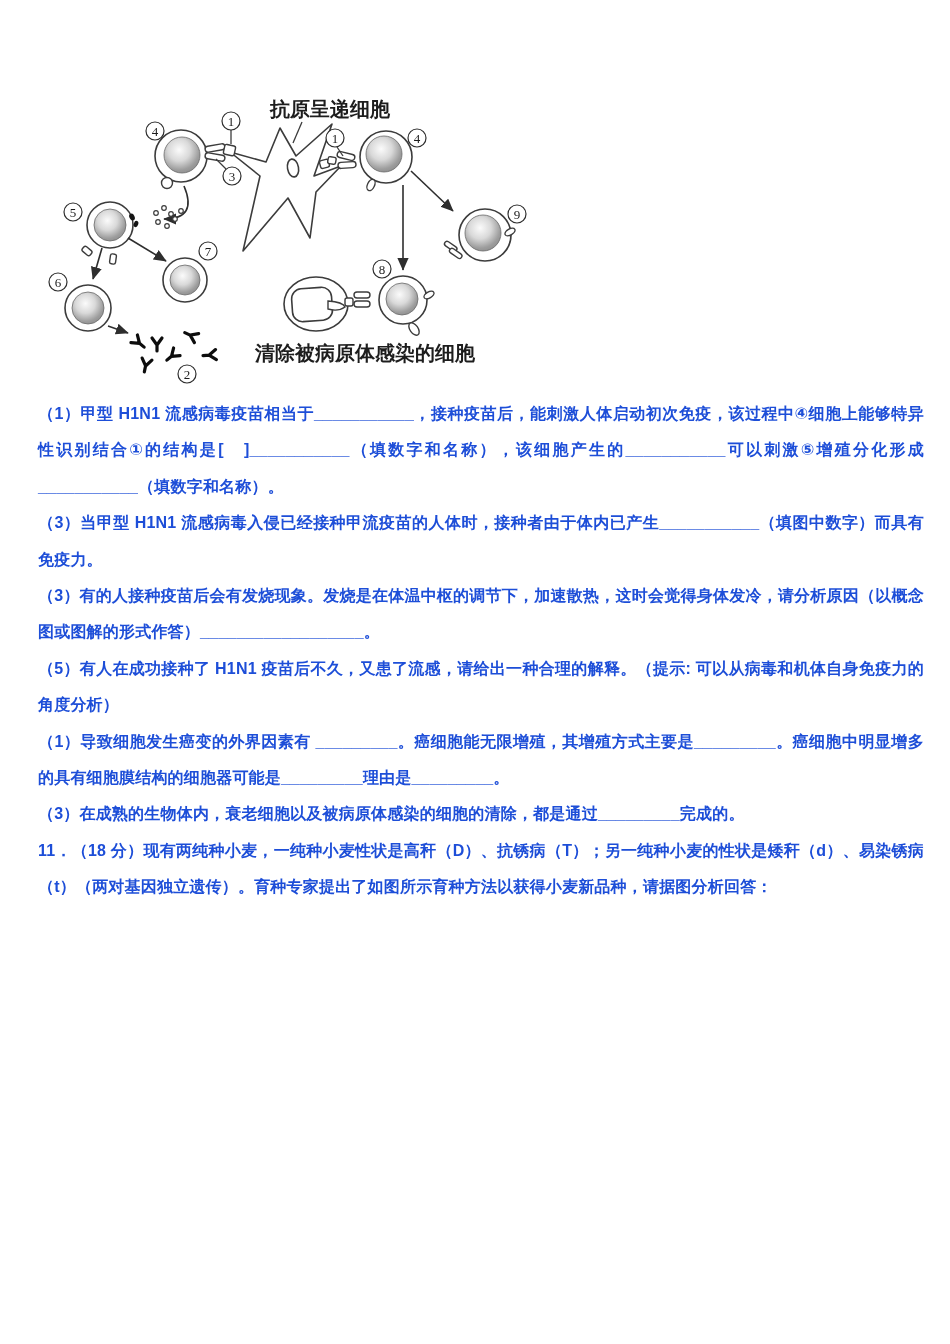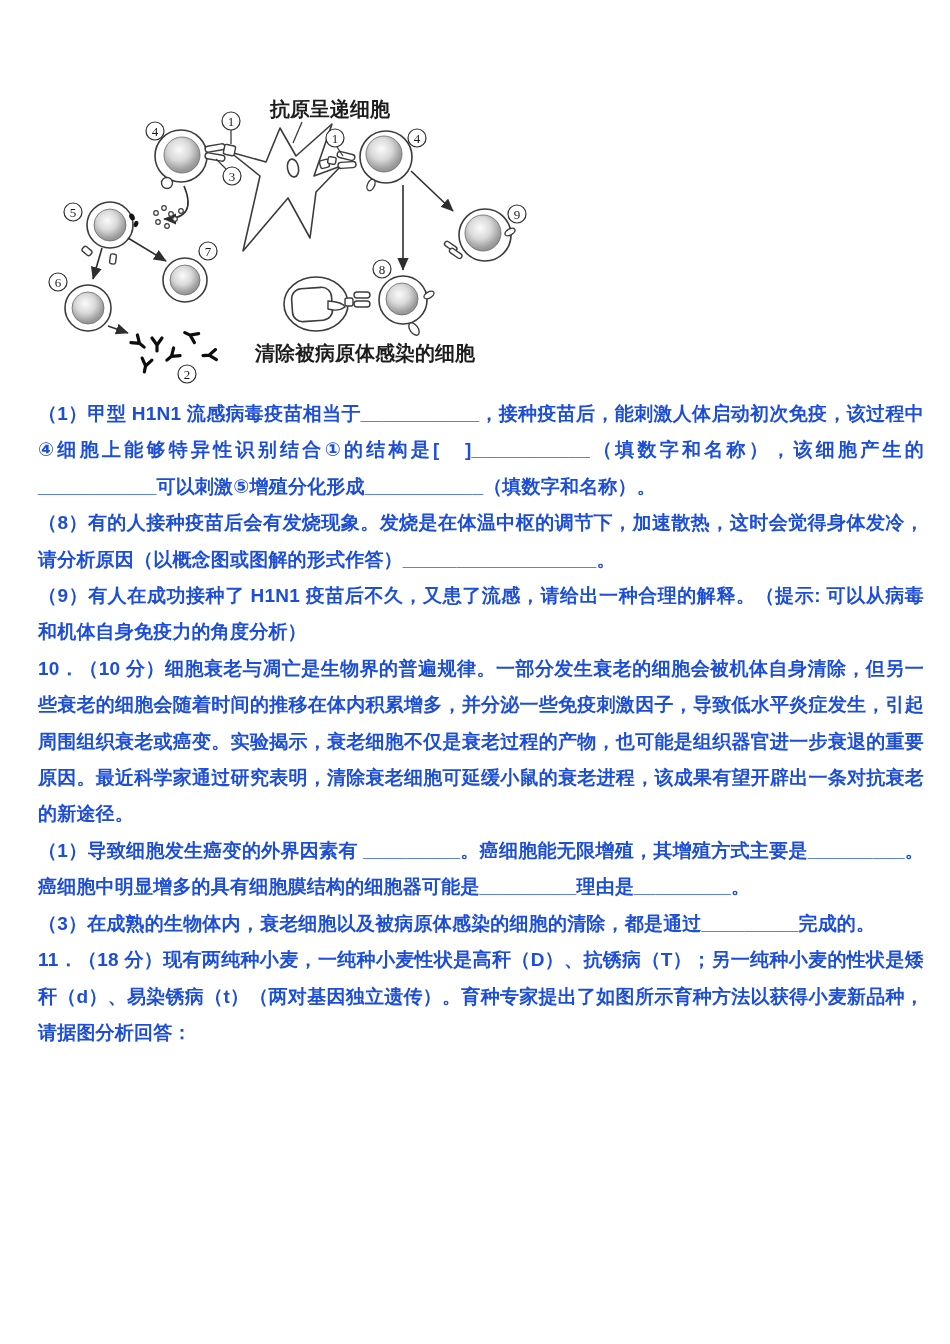--- a/index.html
+++ b/index.html
@@ -16,21 +16,21 @@
   .stub{fill:#ffffff;stroke:#3c3c3c;stroke-width:1.4;}
   .wire{stroke:#3c3c3c;stroke-width:1.3;fill:none;}
   .arrow{stroke:#2e2e2e;stroke-width:1.6;fill:none;}
   .badge-circle{fill:#ffffff;stroke:#2e2e2e;stroke-width:1.2;}
   .badge-num{font-family:"Liberation Serif","DejaVu Serif",serif;font-size:13px;fill:#1c1c1c;font-weight:400;}
   .svg-label{font-family:"Liberation Sans","DejaVu Sans",sans-serif;font-size:20px;font-weight:700;fill:#1d1d1d;}
   .ab{stroke:#0d0d0d;stroke-width:3.2;fill:none;stroke-linecap:round;}
   .dot{fill:#ffffff;stroke:#3c3c3c;stroke-width:1.2;}
   .qtext{
     position:absolute;left:38px;top:396px;width:886px;
-    font-size:19px;line-height:36.4px;font-weight:700;
+    font-size:16px;line-height:36.4px;font-weight:700;
     text-align:justify;letter-spacing:0.2px;
   }
   .qtext p{margin:0;padding:0;}
 </style>
 </head>
 <body>
 
 <div class="page">
 
   <div class="diagram-wrap">
@@ -191,21 +191,21 @@
         <circle class="badge-circle" cx="342" cy="183" r="9"></circle>
         <text class="badge-num" x="342" y="187.5" text-anchor="middle">8</text>
       </g>
 
       <text class="svg-label" x="325" y="274" text-anchor="middle">清除被病原体感染的细胞</text>
     </svg>
   </div>
 
   <div class="qtext">
     <p>（1）甲型 H1N1 流感病毒疫苗相当于___________，接种疫苗后，能刺激人体启动初次免疫，该过程中④细胞上能够特异性识别结合①的结构是[　]___________（填数字和名称），该细胞产生的___________可以刺激⑤增殖分化形成___________（填数字和名称）。</p>
-    <p>（8）有的人接种疫苗后会有发烧现象。发烧是在体温中枢的调节下，加速散热，这时会觉得身体发冷，请分析原因（以概念图或图解的形式作答）__________________。</p>
-    <p>（9）有人在成功接种了 H1N1 疫苗后不久，又患了流感，请给出一种合理的解释。（提示: 可以从病毒和机体自身免疫力的角度分析）</p>
-    <p>10．（10 分）细胞衰老与凋亡是生物界的普遍规律。一部分发生衰老的细胞会被机体自身清除，但另一些衰老的细胞会随着时间的推移在体内积累增多，并分泌一些免疫刺激因子，导致低水平炎症发生，引起周围组织衰老或癌变。实验揭示，衰老细胞不仅是衰老过程的产物，也可能是组织器官进一步衰退的重要原因。最近科学家通过研究表明，清除衰老细胞可延缓小鼠的衰老进程，该成果有望开辟出一条对抗衰老的新途径。</p>
+    <p>（3）当甲型 H1N1 流感病毒入侵已经接种甲流疫苗的人体时，接种者由于体内已产生___________（填图中数字）而具有免疫力。</p>
+    <p>（3）有的人接种疫苗后会有发烧现象。发烧是在体温中枢的调节下，加速散热，这时会觉得身体发冷，请分析原因（以概念图或图解的形式作答）__________________。</p>
+    <p>（5）有人在成功接种了 H1N1 疫苗后不久，又患了流感，请给出一种合理的解释。（提示: 可以从病毒和机体自身免疫力的角度分析）</p>
     <p>（1）导致细胞发生癌变的外界因素有 _________。癌细胞能无限增殖，其增殖方式主要是_________。癌细胞中明显增多的具有细胞膜结构的细胞器可能是_________理由是_________。</p>
     <p>（3）在成熟的生物体内，衰老细胞以及被病原体感染的细胞的清除，都是通过_________完成的。</p>
     <p>11．（18 分）现有两纯种小麦，一纯种小麦性状是高秆（D）、抗锈病（T）；另一纯种小麦的性状是矮秆（d）、易染锈病（t）（两对基因独立遗传）。育种专家提出了如图所示育种方法以获得小麦新品种，请据图分析回答：</p>
   </div>
 
 </div>
 
 </body></html>

